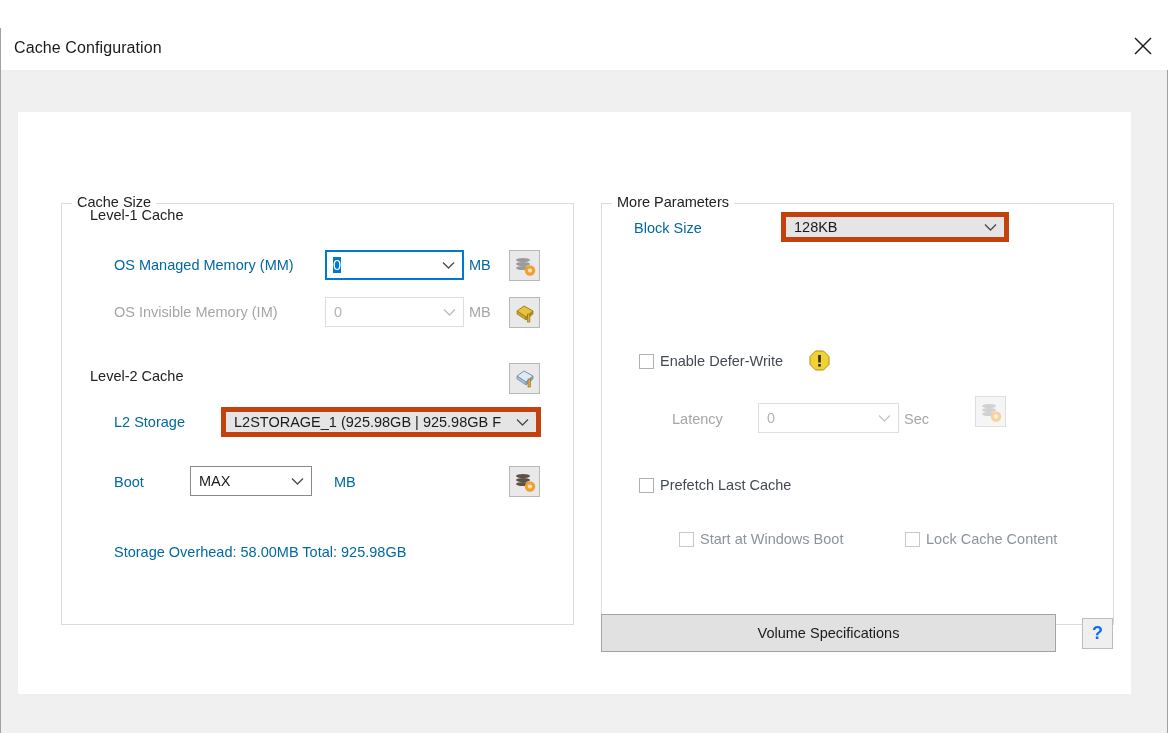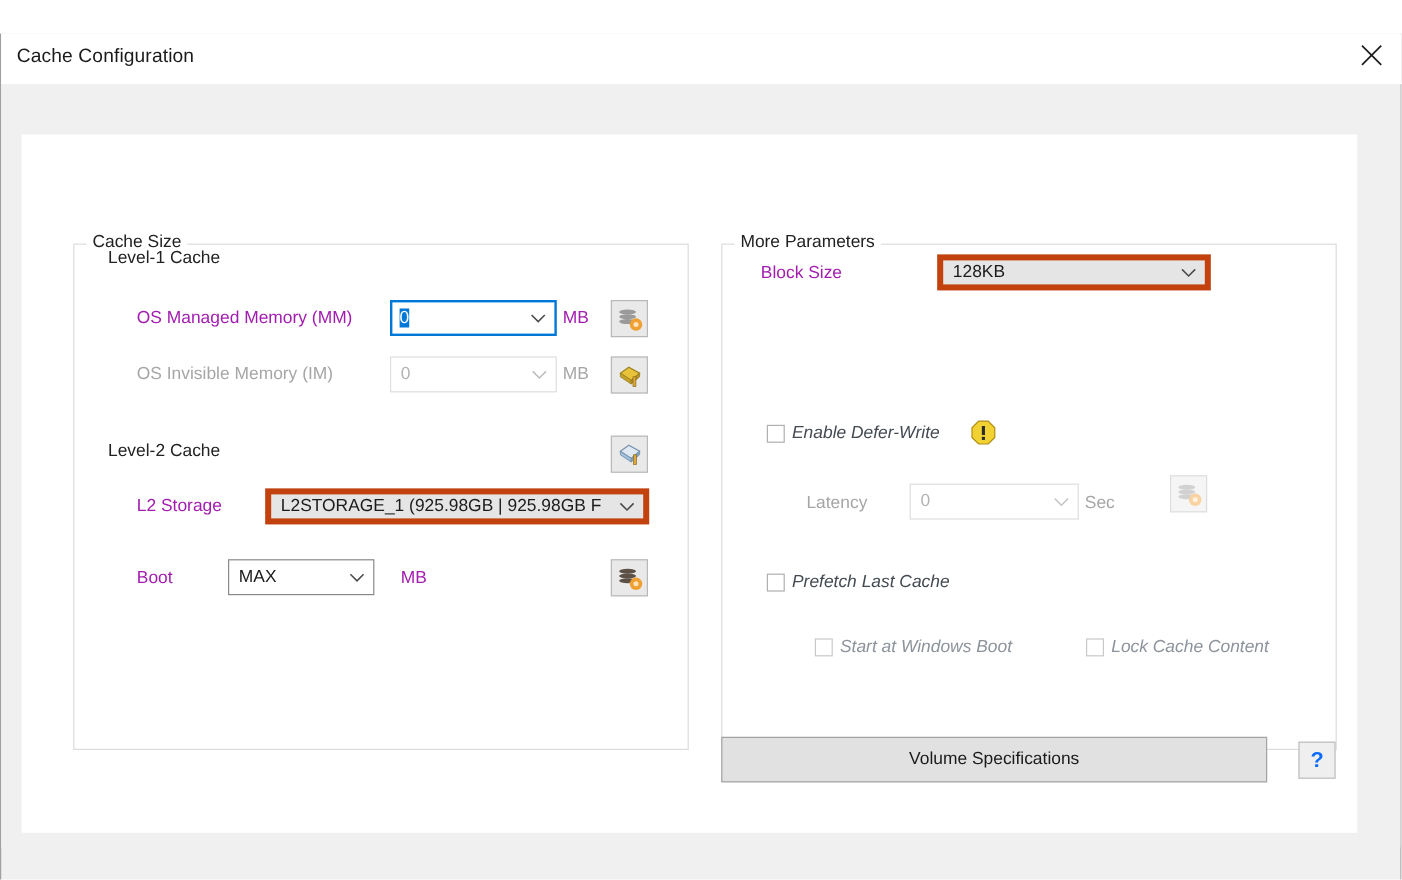--- a/index.html
+++ b/index.html
@@ -70,21 +70,21 @@
     color: #222222;
     white-space: nowrap;
   }
   #grp-cache-size { left: 43px; top: 91px; width: 513px; height: 422px; }
   #grp-more-params { left: 583px; top: 91px; width: 513px; height: 422px; }
 
   
   .lbl {
     position: absolute;
     font-size: 14.5px;
-    color: #a21caf;
+    color: #0369a1;
     white-space: nowrap;
   }
   .lbl.dim { color: #a6a6a6; }
   .section-head { font-size: 14.5px; color: #222222; }
 
   
   .combo {
     position: absolute;
     height: 30px;
     border: 1px solid #c6c6c6;
@@ -146,21 +146,20 @@
   .chk .box {
     width: 15px; height: 15px;
     border: 1px solid #b0b0b0;
     background: #ffffff;
     flex: 0 0 auto;
   }
   .chk .ctext {
     margin-left: 6px;
     font-size: 14.5px;
     color: #444a52;
-    font-style: italic;
   }
   .chk.dim .box { border-color: #c9c9c9; }
   .chk.dim .ctext { color: #8d939b; }
 
   
   .btn {
     position: absolute;
     background: #e1e1e1;
     border: 1px solid #a3a3a3;
     display: flex; align-items: center; justify-content: center;
@@ -298,20 +297,21 @@
       <div class="iconbtn" style="left:491px; top:354px;">
         <svg width="22" height="22" viewBox="0 0 22 22">
           <ellipse cx="9" cy="5" rx="7" ry="2.1" fill="#5d5147"></ellipse>
           <ellipse cx="9" cy="9" rx="7" ry="2.1" fill="#5d5147"></ellipse>
           <ellipse cx="9" cy="13" rx="7" ry="2.1" fill="#5d5147"></ellipse>
           <circle cx="16" cy="15.5" r="5.2" fill="#f0a030"></circle>
           <circle cx="16" cy="15.5" r="2.1" fill="#ffe3bf"></circle>
         </svg>
       </div>
 
+      <div class="lbl" style="left:96px; top:432px;">Storage Overhead: 58.00MB   Total: 925.98GB</div>
 
       <div class="groupbox" id="grp-more-params">
         <div class="group-legend">More Parameters</div>
       </div>
 
       <div class="lbl" style="left:616px; top:108px;">Block Size</div>
 
       <div class="combo filled" style="left:763px; top:100px; width:228px;">
         <div class="cval">128KB</div>
         <div class="carrow">

